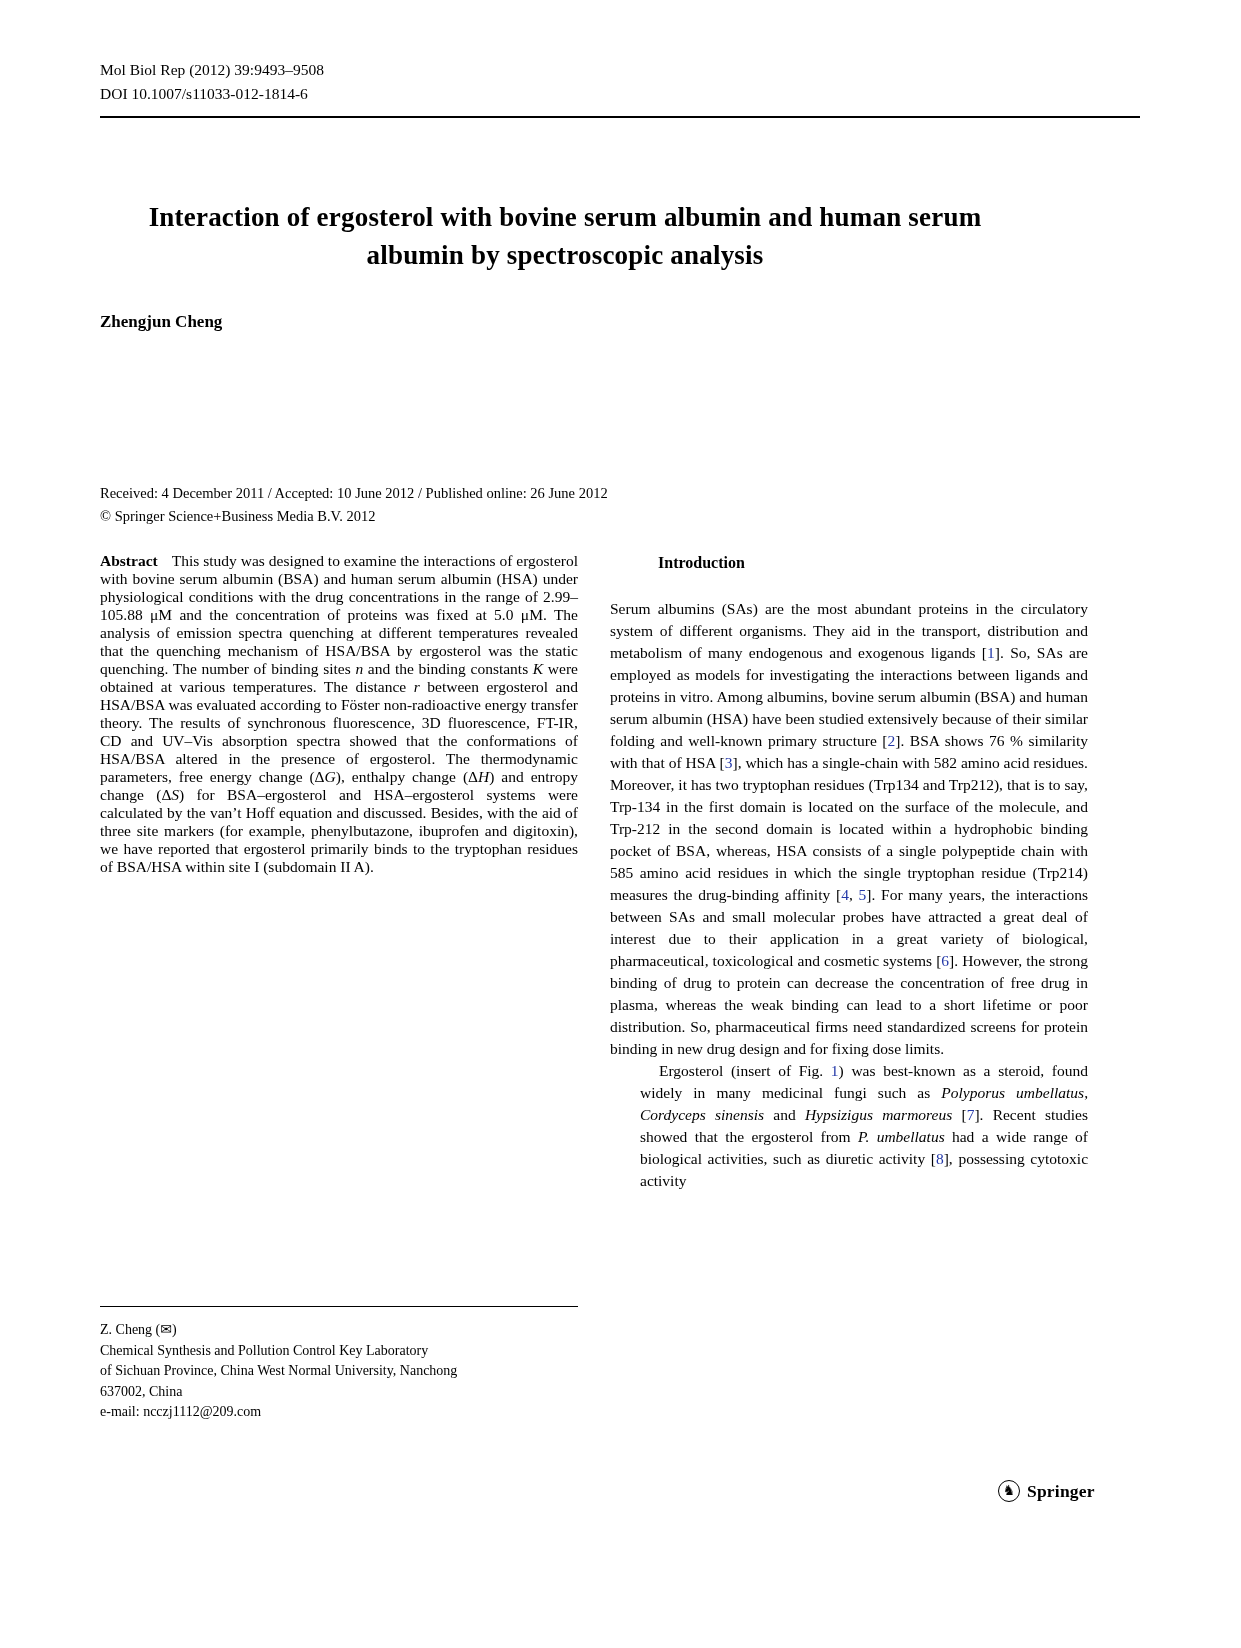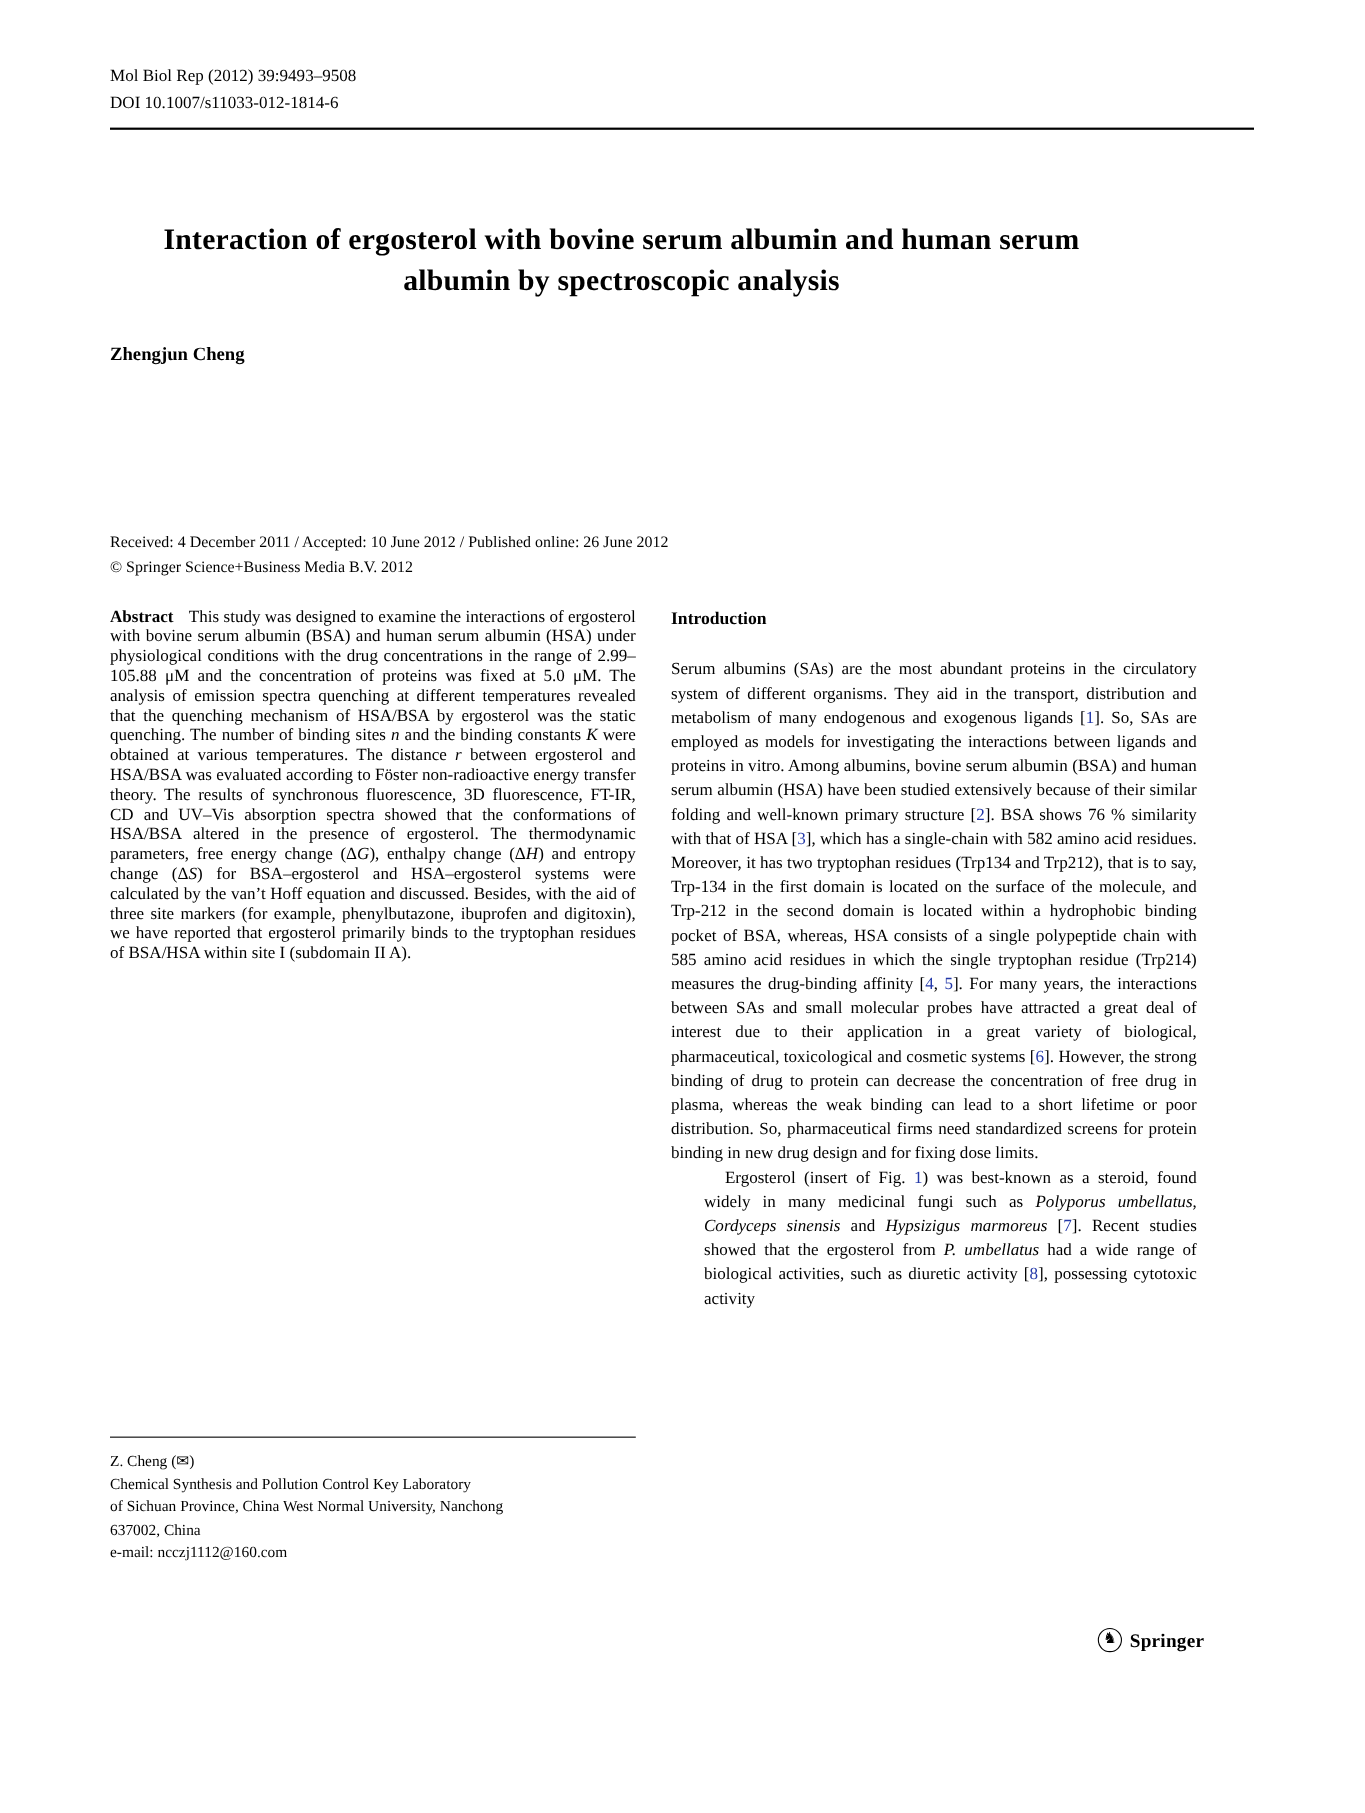--- a/index.html
+++ b/index.html
@@ -73,20 +73,21 @@
     line-height: 22px;
     text-align: justify;
   }
   .inline-label { font-weight: bold; margin-right: 14px; }
   .keywords-block { margin-top: 20px; }
   .intro-heading {
     font-weight: bold;
     font-size: 16px;
     text-align: left;
     margin-bottom: 24px;
+    margin-left: 48px;
   }
   .para-indent { text-indent: 19px; margin-left: 30px; }
   .seg-italic { font-style: italic; }
   .seg-link { color: var(--link-blue); }
   .footnote-rule {
     position: absolute;
     left: 100px;
     top: 1306px;
     width: 478px;
     height: 1px;
@@ -155,19 +156,19 @@
   <p class="para-indent"><span>Ergosterol (insert of Fig. </span><span class="seg-link">1</span><span>) was best-known as a steroid, found widely in many medicinal fungi such as </span><span class="seg-italic">Polyporus umbellatus</span><span>, </span><span class="seg-italic">Cordyceps sinensis</span><span> and </span><span class="seg-italic">Hypsizigus marmoreus</span><span> [</span><span class="seg-link">7</span><span>]. Recent studies showed that the ergosterol from </span><span class="seg-italic">P. umbellatus</span><span> had a wide range of biological activities, such as diuretic activity [</span><span class="seg-link">8</span><span>], possessing cytotoxic activity</span></p>
 </div>
 
 <div class="footnote-rule"></div>
 
 <div class="footnote-block">
   <div>Z. Cheng (✉)</div>
   <div>Chemical Synthesis and Pollution Control Key Laboratory</div>
   <div>of Sichuan Province, China West Normal University, Nanchong</div>
   <div>637002, China</div>
-  <div>e-mail: ncczj1112@160.com</div>
+  <div>e-mail: ncczj1112@209.com</div>
 </div>
 
 <div class="springer-logo">
   <span class="springer-horse">♞</span>
   <span class="springer-word">Springer</span>
 </div>
 
 </body></html>

